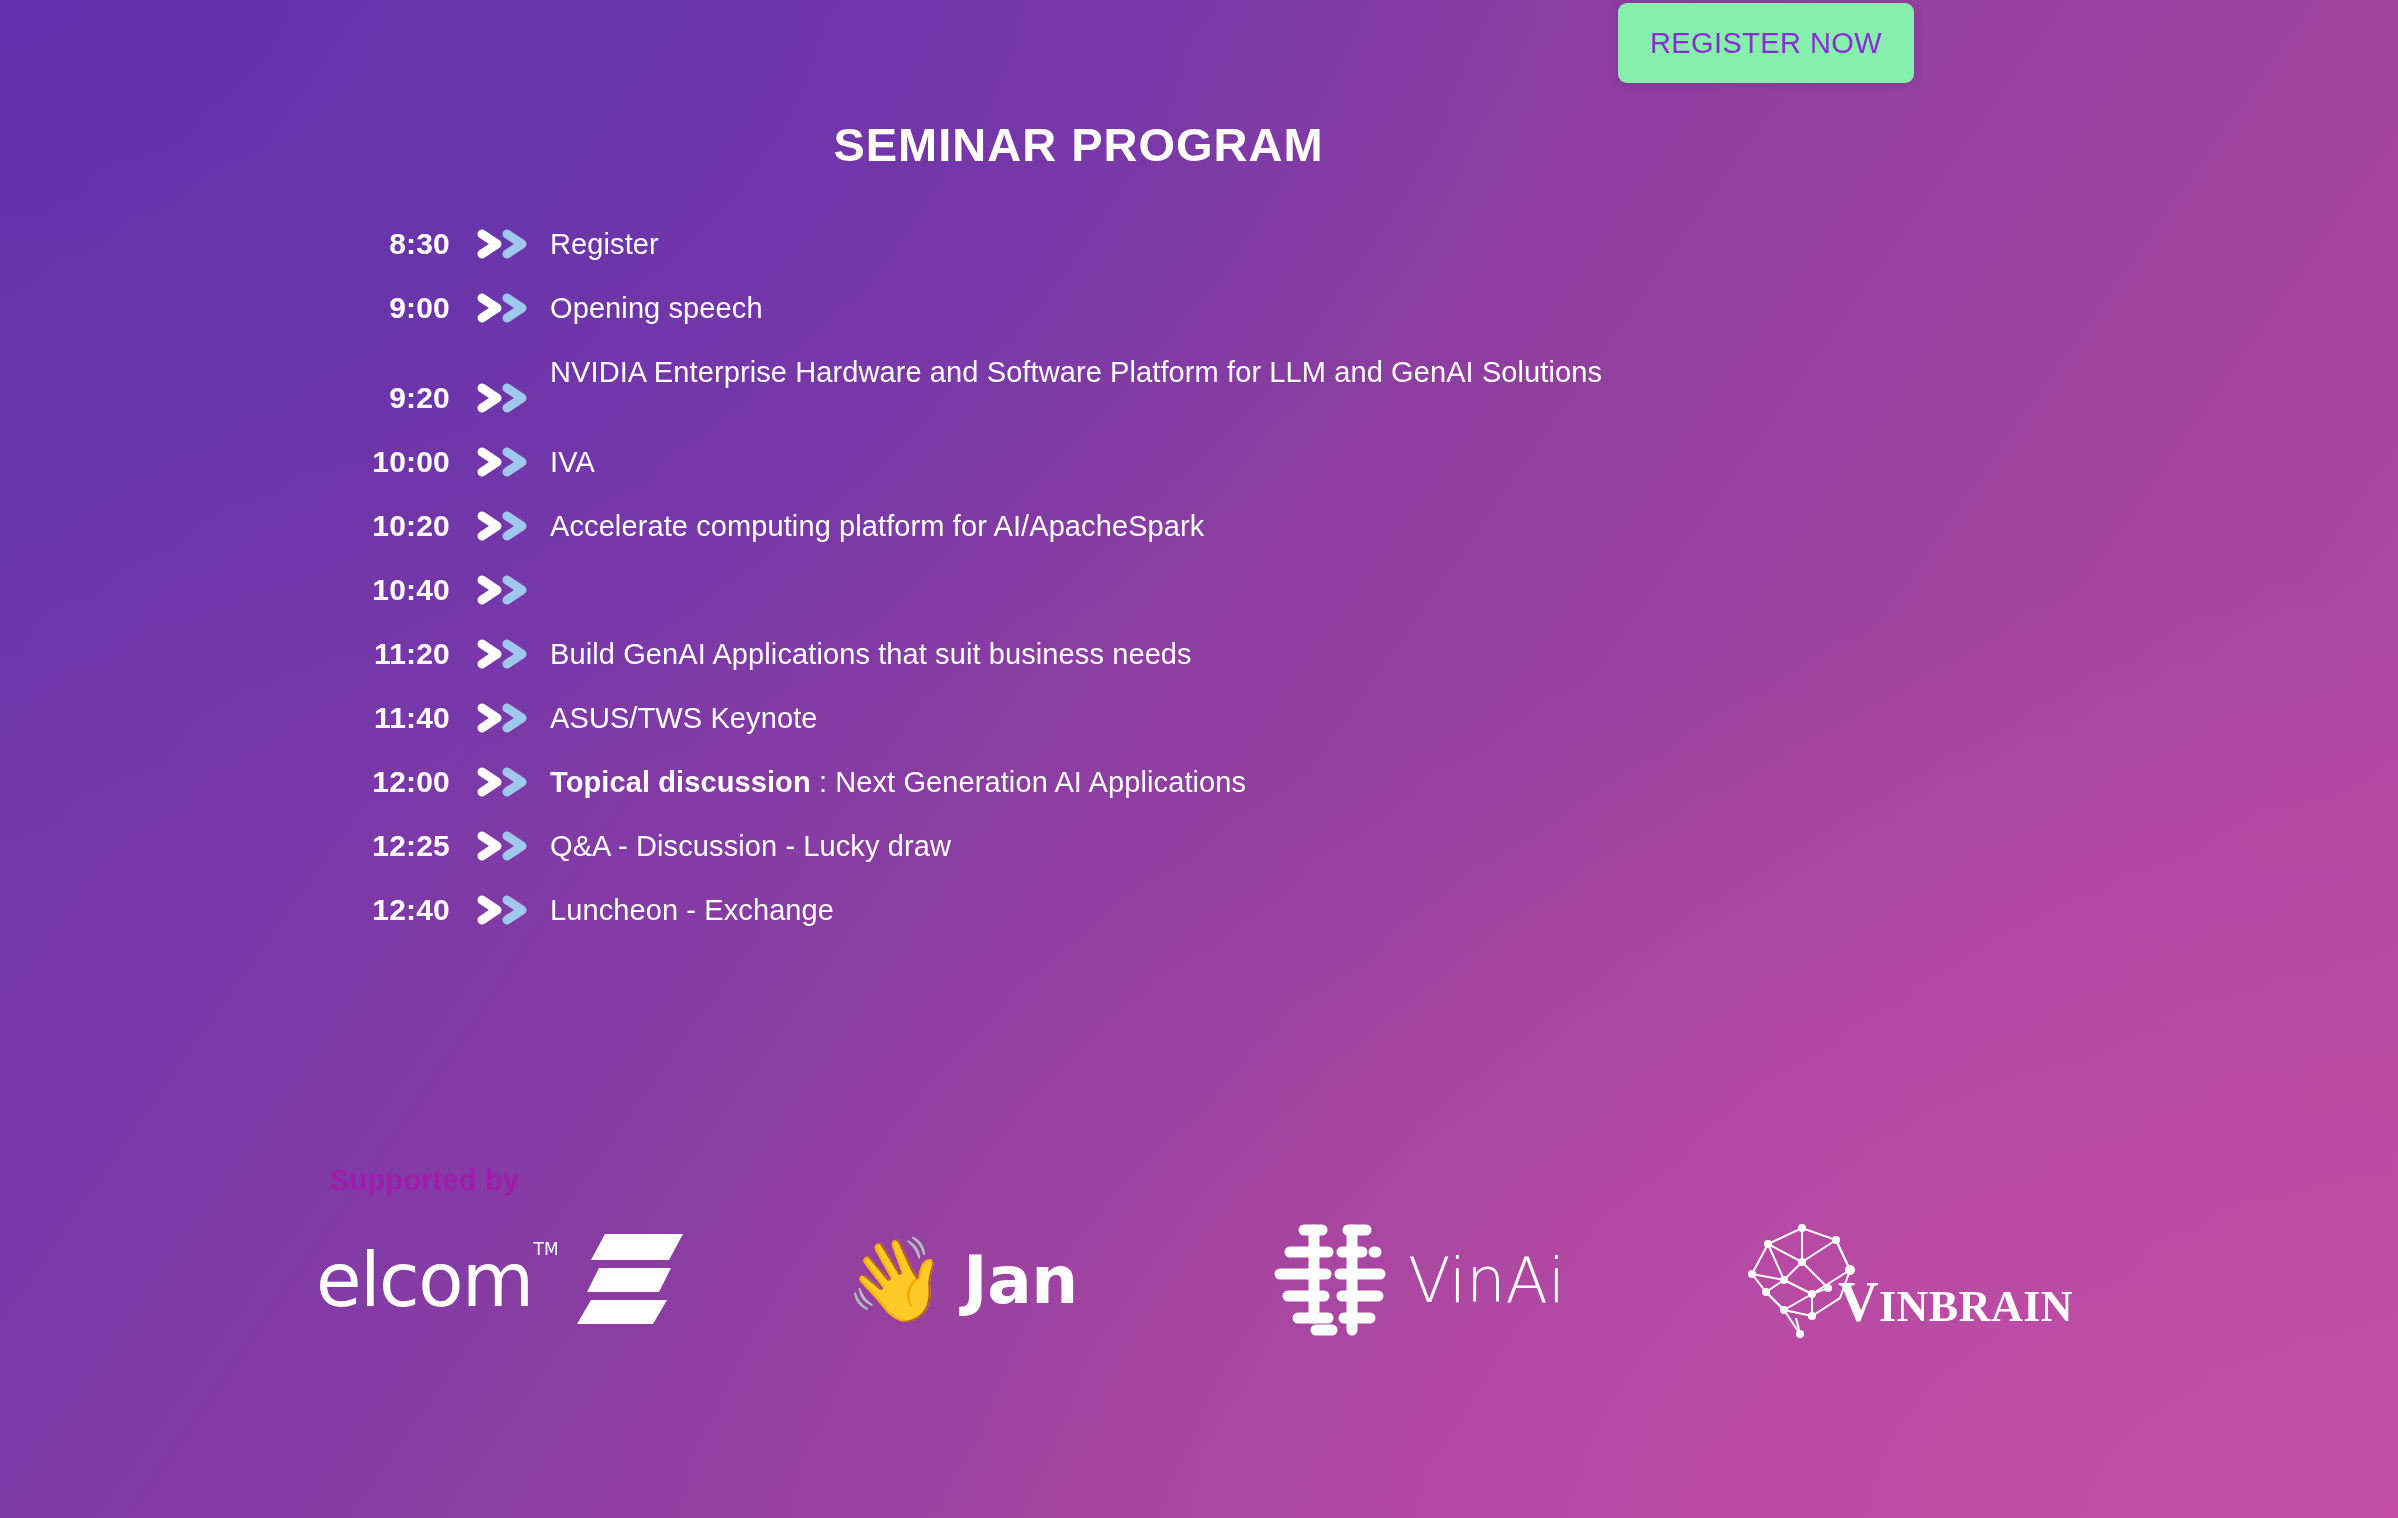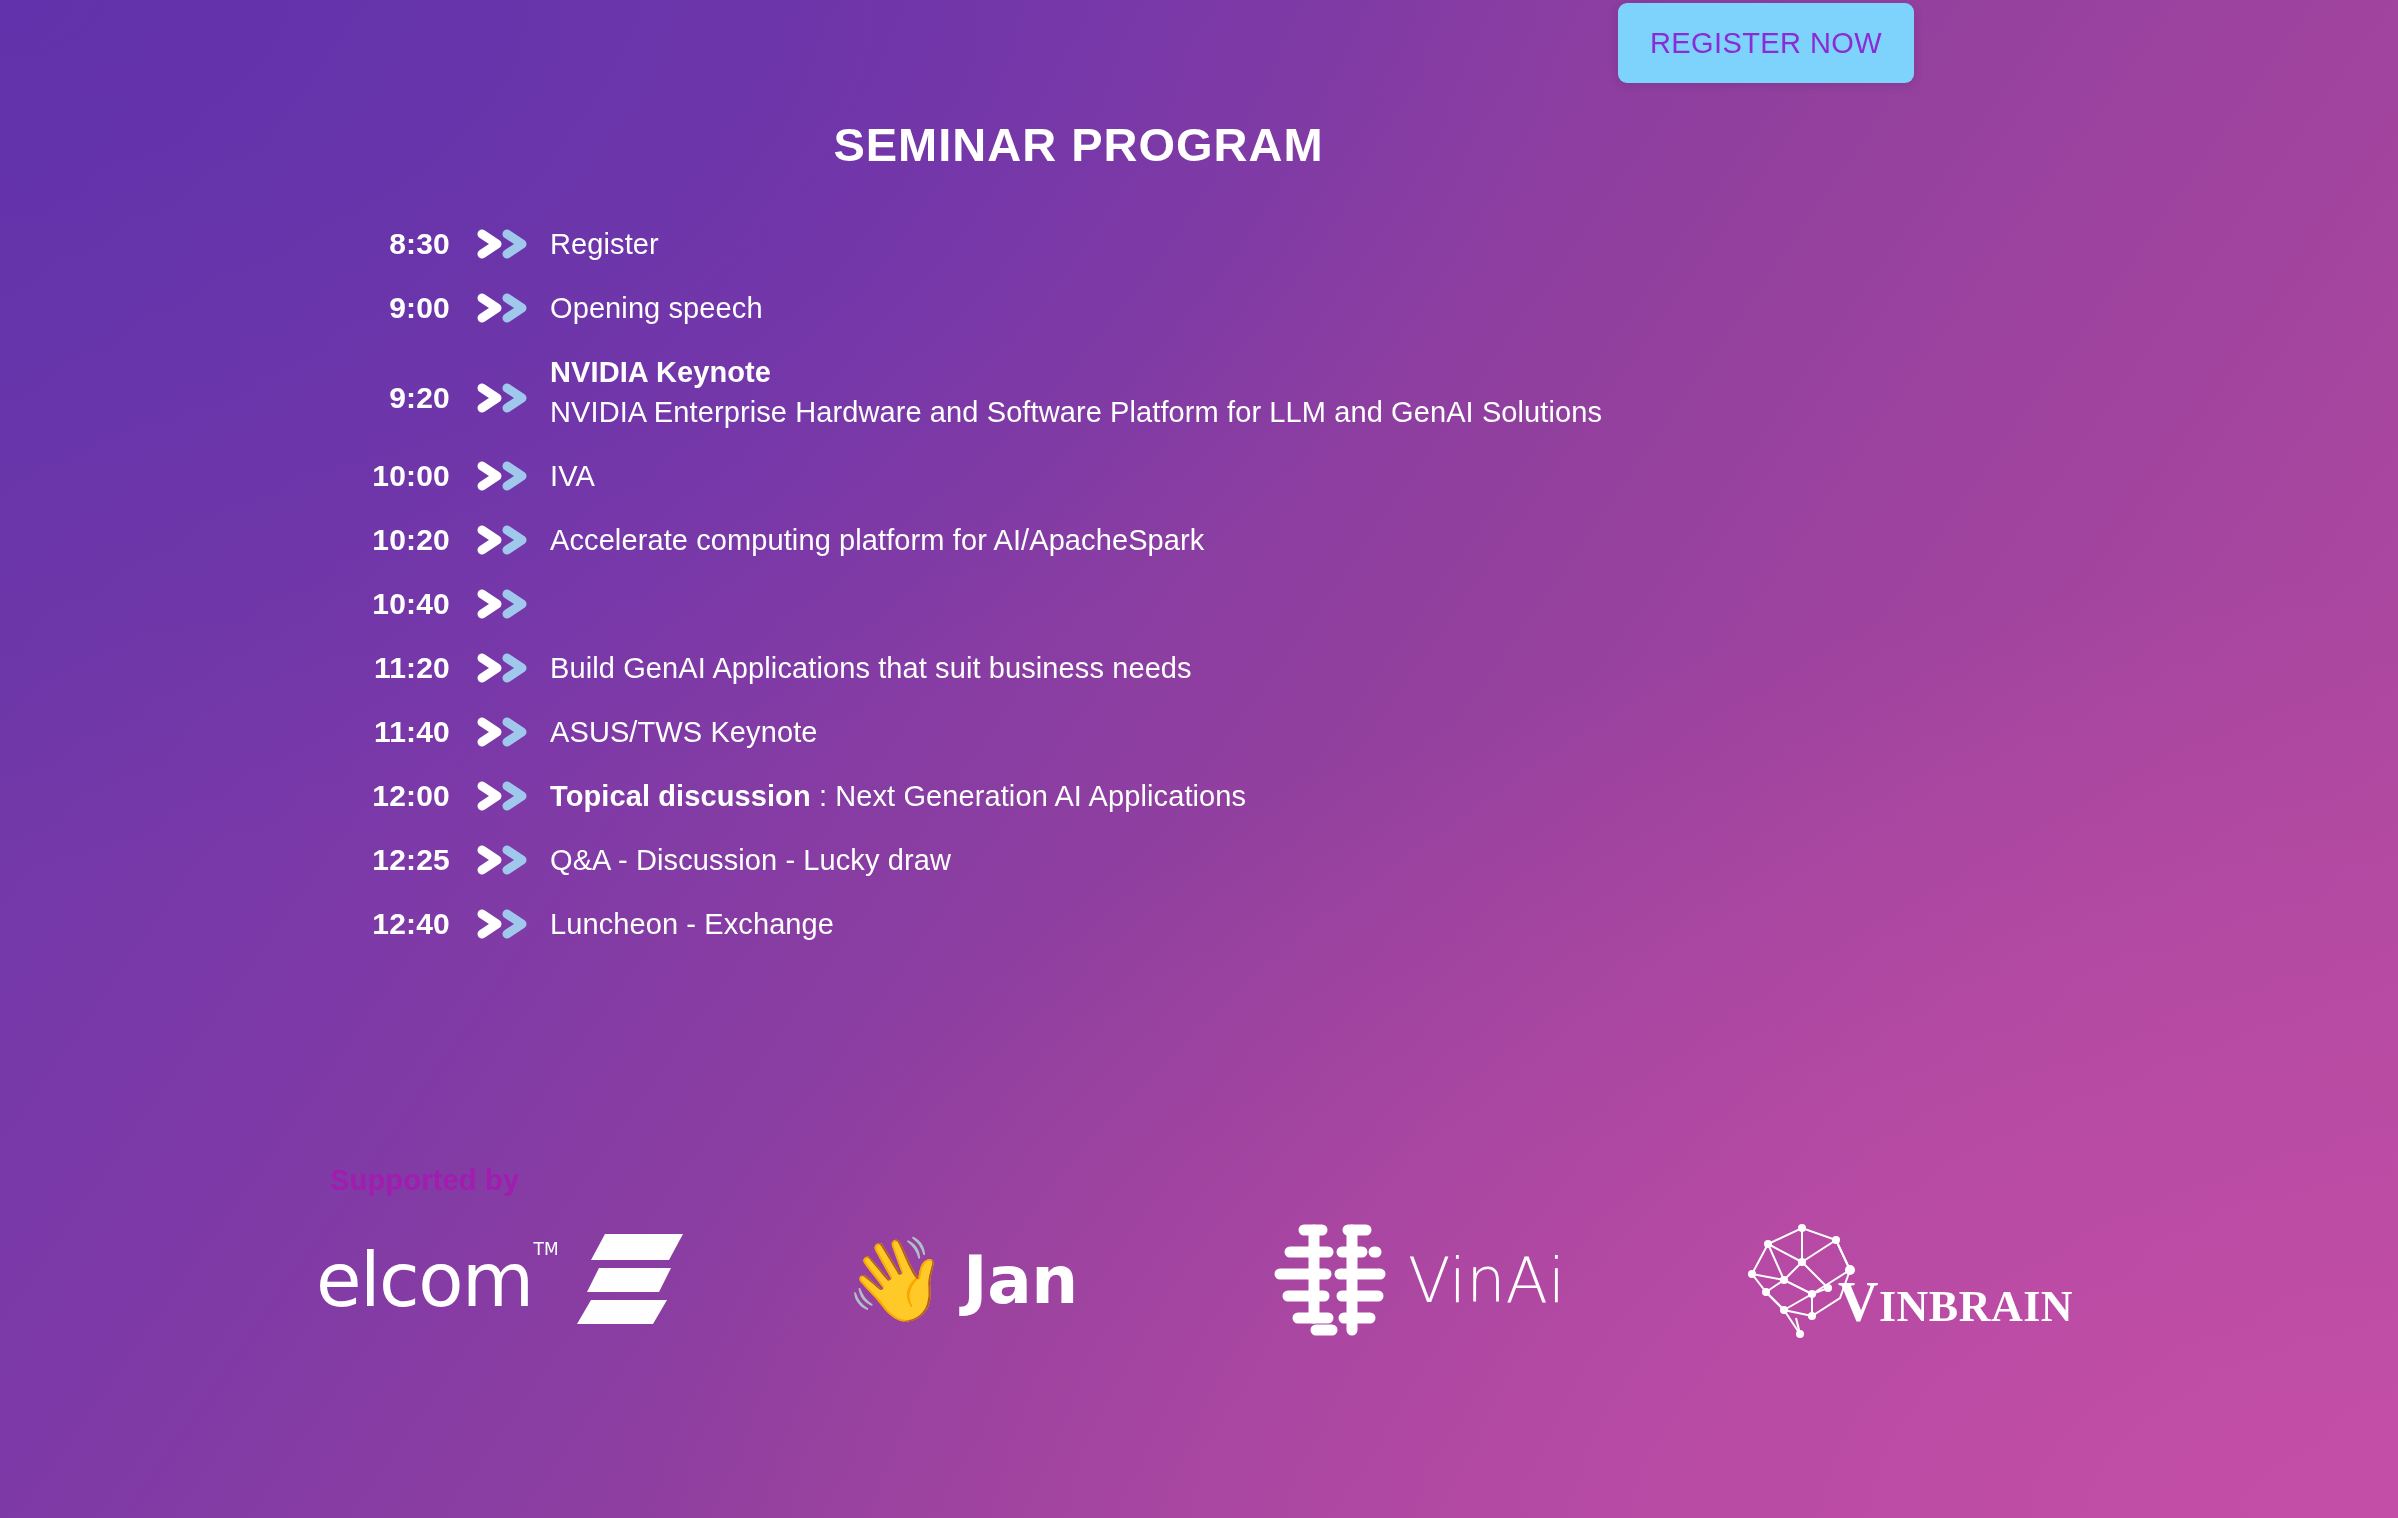--- a/index.html
+++ b/index.html
@@ -20,21 +20,21 @@
     -webkit-font-smoothing: antialiased;
   }
 
   
   .register-btn {
     position: absolute;
     top: 3px;
     left: 1618px;
     width: 296px;
     height: 80px;
-    background: #7dd3fc;
+    background: #86efac;
     border: none;
     border-radius: 9px;
     color: #8b2bd6;
     font-family: "Liberation Sans", sans-serif;
     font-size: 29px;
     font-weight: 400;
     letter-spacing: 0.4px;
     cursor: pointer;
     text-align: center;
     line-height: 80px;
@@ -231,21 +231,20 @@
     <div class="time">9:20</div>
     <div class="chev">
       <svg width="66" height="40" viewBox="0 0 66 40">
           <g fill="none" stroke-width="9" stroke-linecap="round" stroke-linejoin="round">
             <polyline points="8,10 23,20 8,30" stroke="#ffffff"></polyline>
             <polyline points="33,10 48,20 33,30" stroke="#9fc8ec"></polyline>
           </g>
         </svg>
     </div>
     <div class="desc">
-      <span class="line1">NVIDIA Keynote</span>
       <span class="line2">NVIDIA Enterprise Hardware and Software Platform for LLM and GenAI Solutions</span>
     </div>
   </div>
 
   <div class="sched-row">
     <div class="time">10:00</div>
     <div class="chev">
       <svg width="66" height="40" viewBox="0 0 66 40">
           <g fill="none" stroke-width="9" stroke-linecap="round" stroke-linejoin="round">
             <polyline points="8,10 23,20 8,30" stroke="#ffffff"></polyline>

